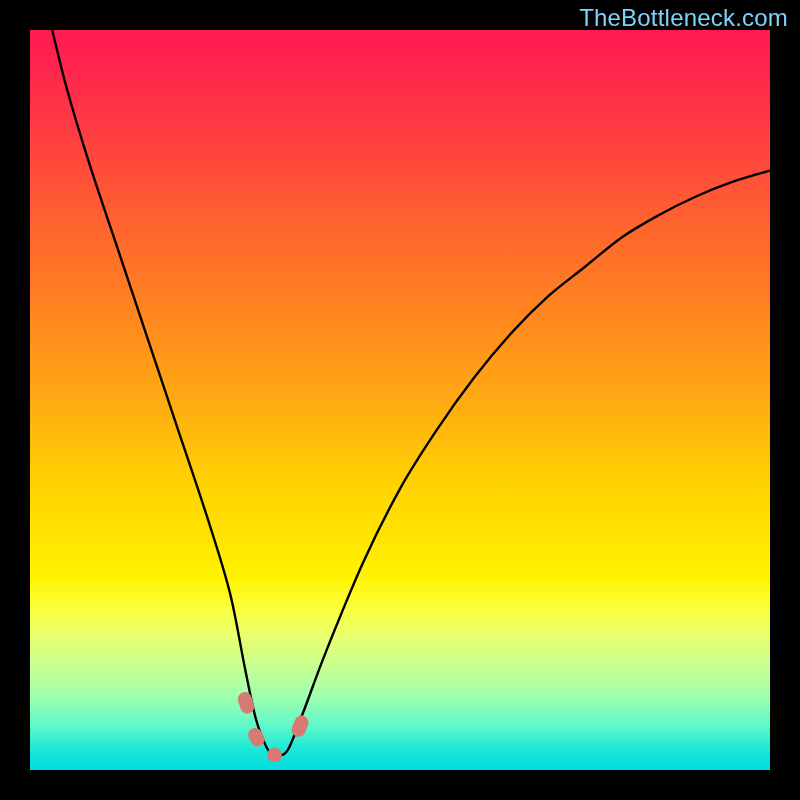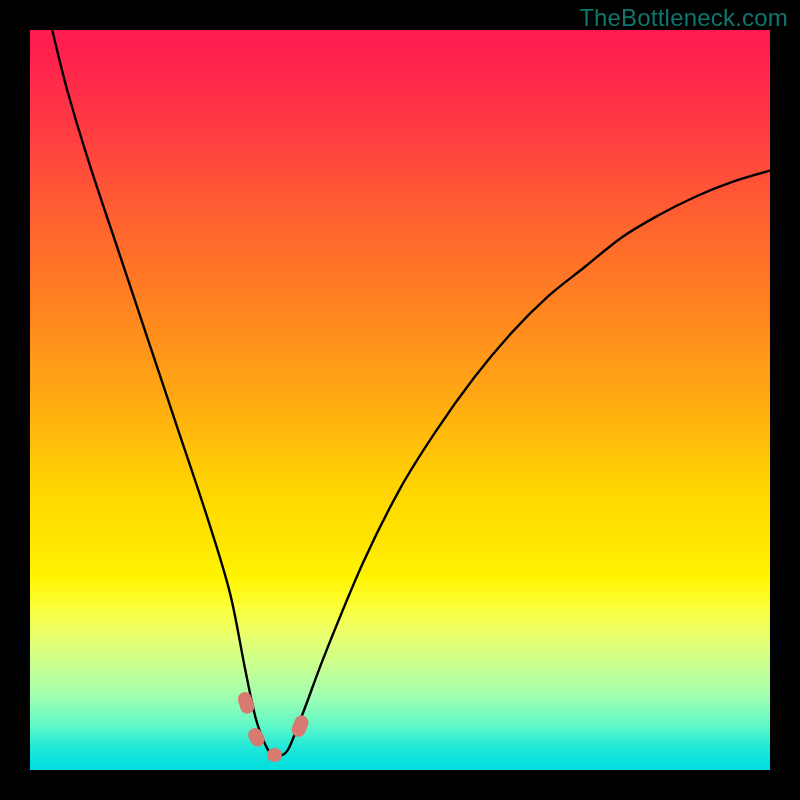--- a/index.html
+++ b/index.html
@@ -35,21 +35,21 @@
       #00dde0 100%
     );
   }
   .watermark {
     position: absolute;
     top: 4px;
     right: 12px;
     font-family: Arial, Helvetica, sans-serif;
     font-size: 24px;
     font-weight: 500;
-    color: #0f766e;
+    color: #7dd3fc;
     letter-spacing: 0.2px;
   }
   svg.curve {
     position: absolute;
     left: 0;
     top: 0;
     width: 740px;
     height: 740px;
   }
   .seg {

